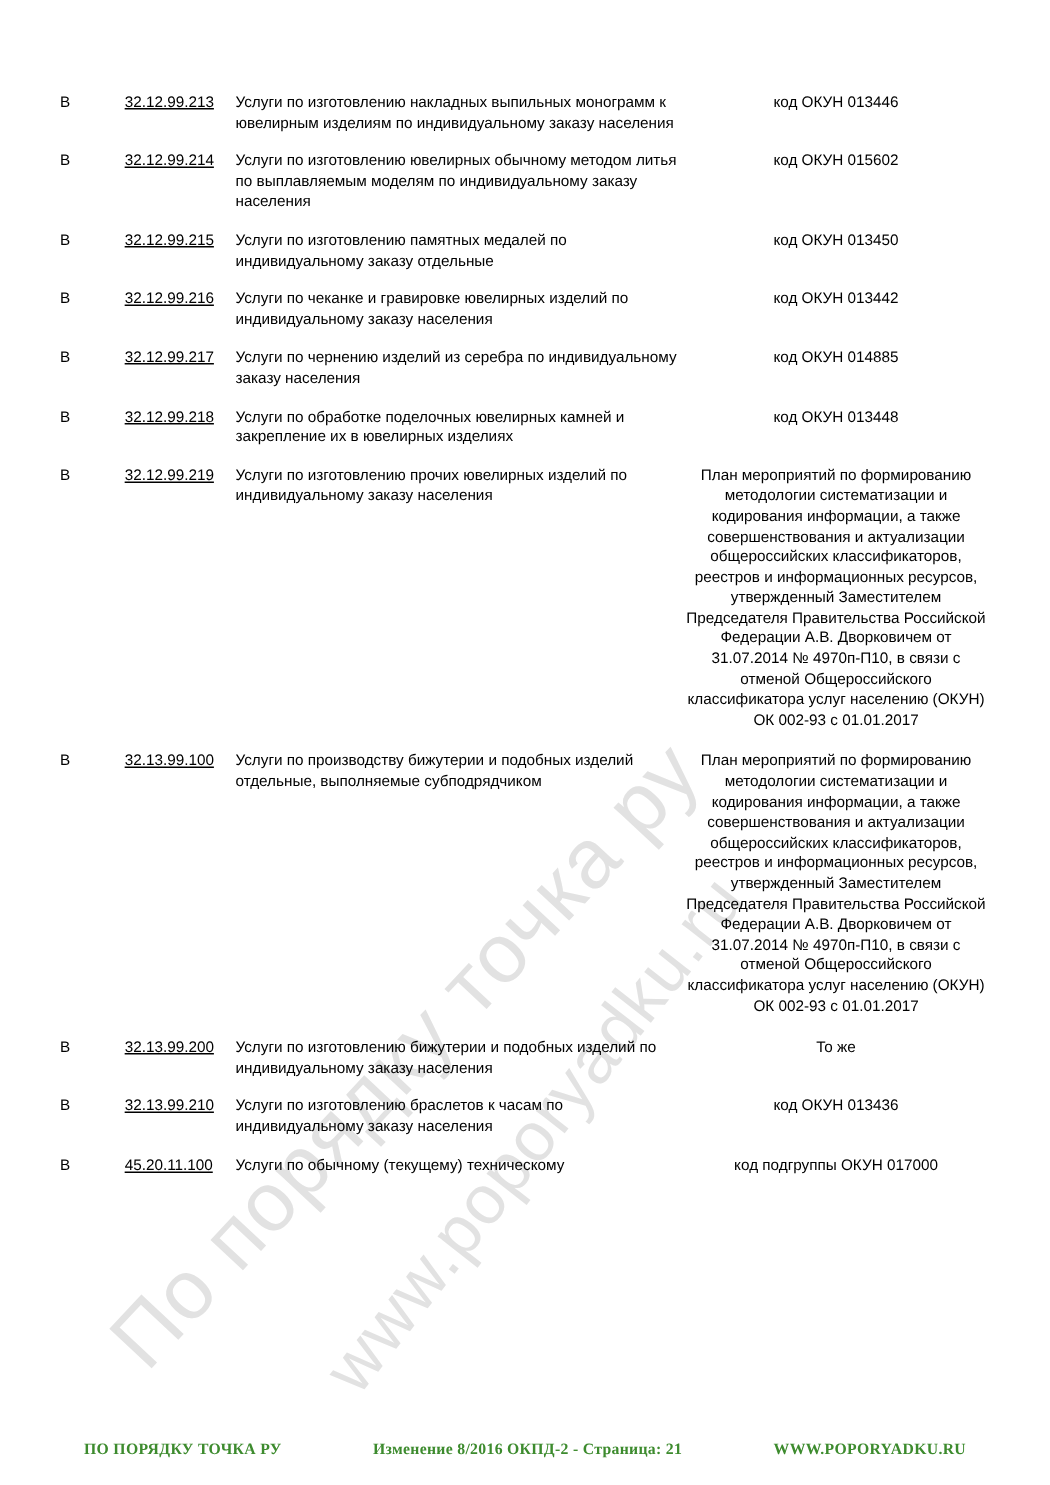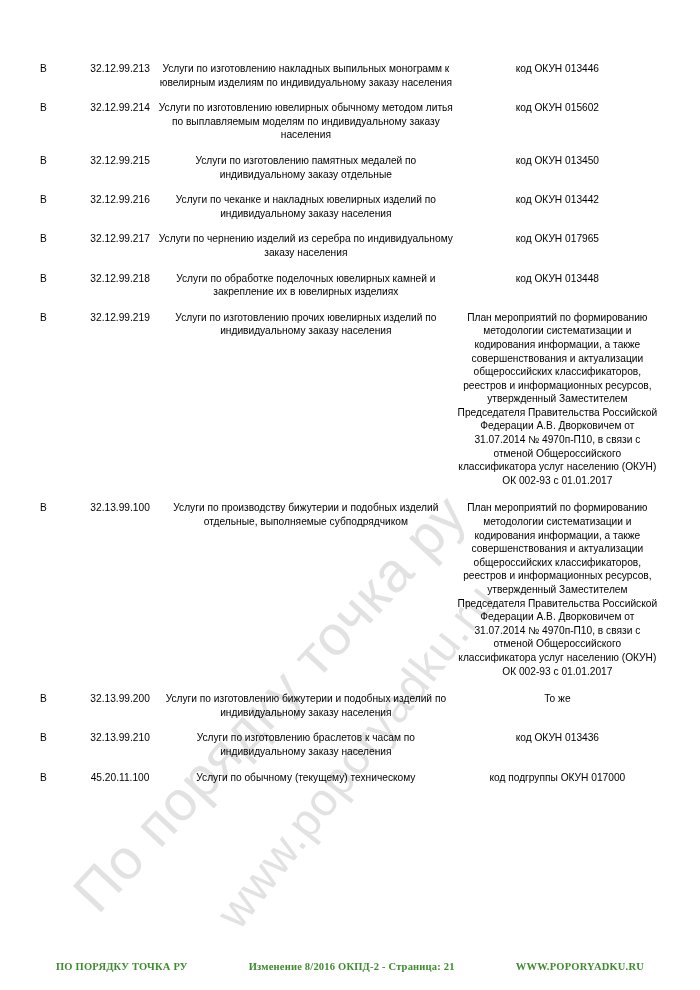--- a/index.html
+++ b/index.html
@@ -65,26 +65,27 @@
     font-size: 10.2px;
     line-height: 13.6px;
   }
   td.col-letter {
     width: 42px;
     text-align: left;
     padding-left: 3px;
   }
   td.col-code {
     width: 72px;
-    text-align: center;
+    text-align: left;
     white-space: nowrap;
+    text-decoration: underline;
   }
   td.col-desc {
     width: 290px;
-    text-align: center;
+    text-align: left;
     padding-left: 8px;
     padding-right: 6px;
   }
   td.col-note {
     width: 200px;
     text-align: center;
     padding-left: 6px;
     margin-left: 24px;
   }
   tr.row-tall td {
@@ -140,28 +141,28 @@
           </tr>
           <tr>
             <td class="col-letter">В</td>
             <td class="col-code">32.12.99.215</td>
             <td class="col-desc">Услуги по изготовлению памятных медалей по индивидуальному заказу отдельные</td>
             <td class="col-note">код ОКУН 013450</td>
           </tr>
           <tr>
             <td class="col-letter">В</td>
             <td class="col-code">32.12.99.216</td>
-            <td class="col-desc">Услуги по чеканке и накладных ювелирных изделий по индивидуальному заказу населения</td>
+            <td class="col-desc">Услуги по чеканке и гравировке ювелирных изделий по индивидуальному заказу населения</td>
             <td class="col-note">код ОКУН 013442</td>
           </tr>
           <tr>
             <td class="col-letter">В</td>
             <td class="col-code">32.12.99.217</td>
             <td class="col-desc">Услуги по чернению изделий из серебра по индивидуальному заказу населения</td>
-            <td class="col-note">код ОКУН 017965</td>
+            <td class="col-note">код ОКУН 014885</td>
           </tr>
           <tr>
             <td class="col-letter">В</td>
             <td class="col-code">32.12.99.218</td>
             <td class="col-desc">Услуги по обработке поделочных ювелирных камней и закрепление их в ювелирных изделиях</td>
             <td class="col-note">код ОКУН 013448</td>
           </tr>
           <tr class="row-tall">
             <td class="col-letter">В</td>
             <td class="col-code">32.12.99.219</td>

